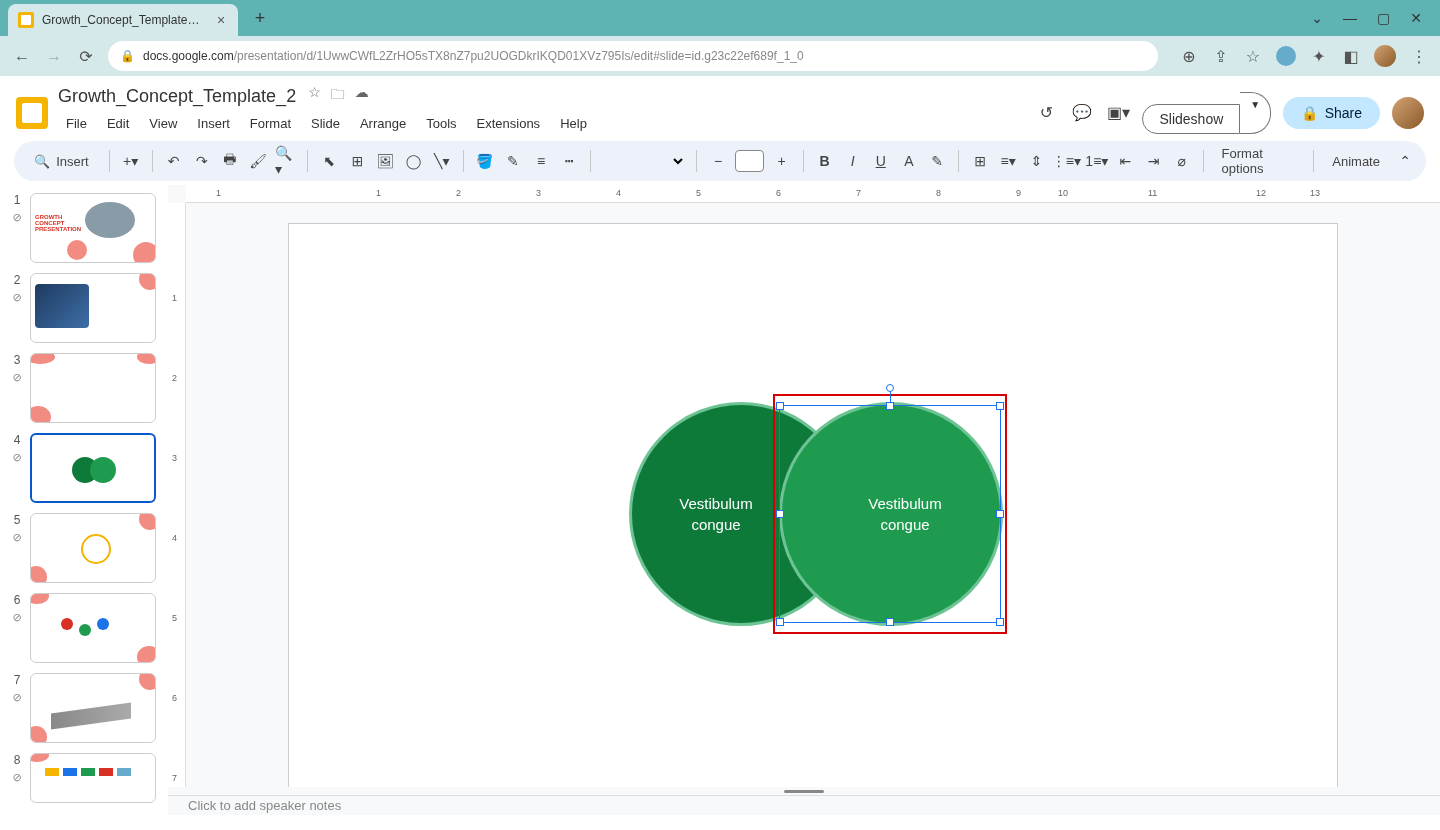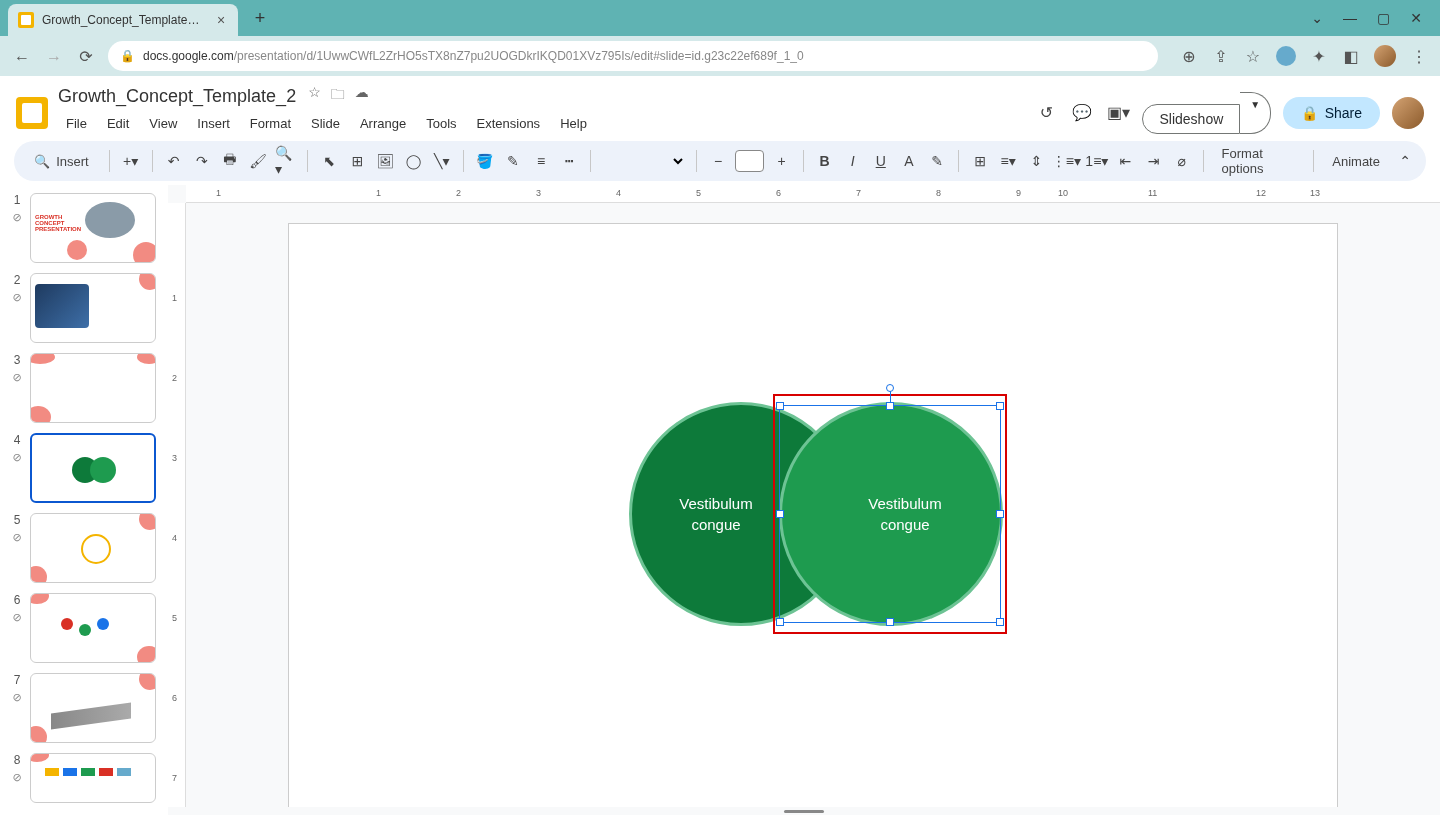--- a/index.html
+++ b/index.html
@@ -416,14 +416,15 @@
             <div class="handle bl"></div>
             <div class="handle bm"></div>
             <div class="handle br"></div>
           </div>
         </div>
       </div>
     </div>
     <div class="divider-handle">
         <div class="divider-bar"></div>
       </div>
+    <div class="speaker-notes">Click to add speaker notes</div>
   </div>
 </div>
 
 </body></html>

